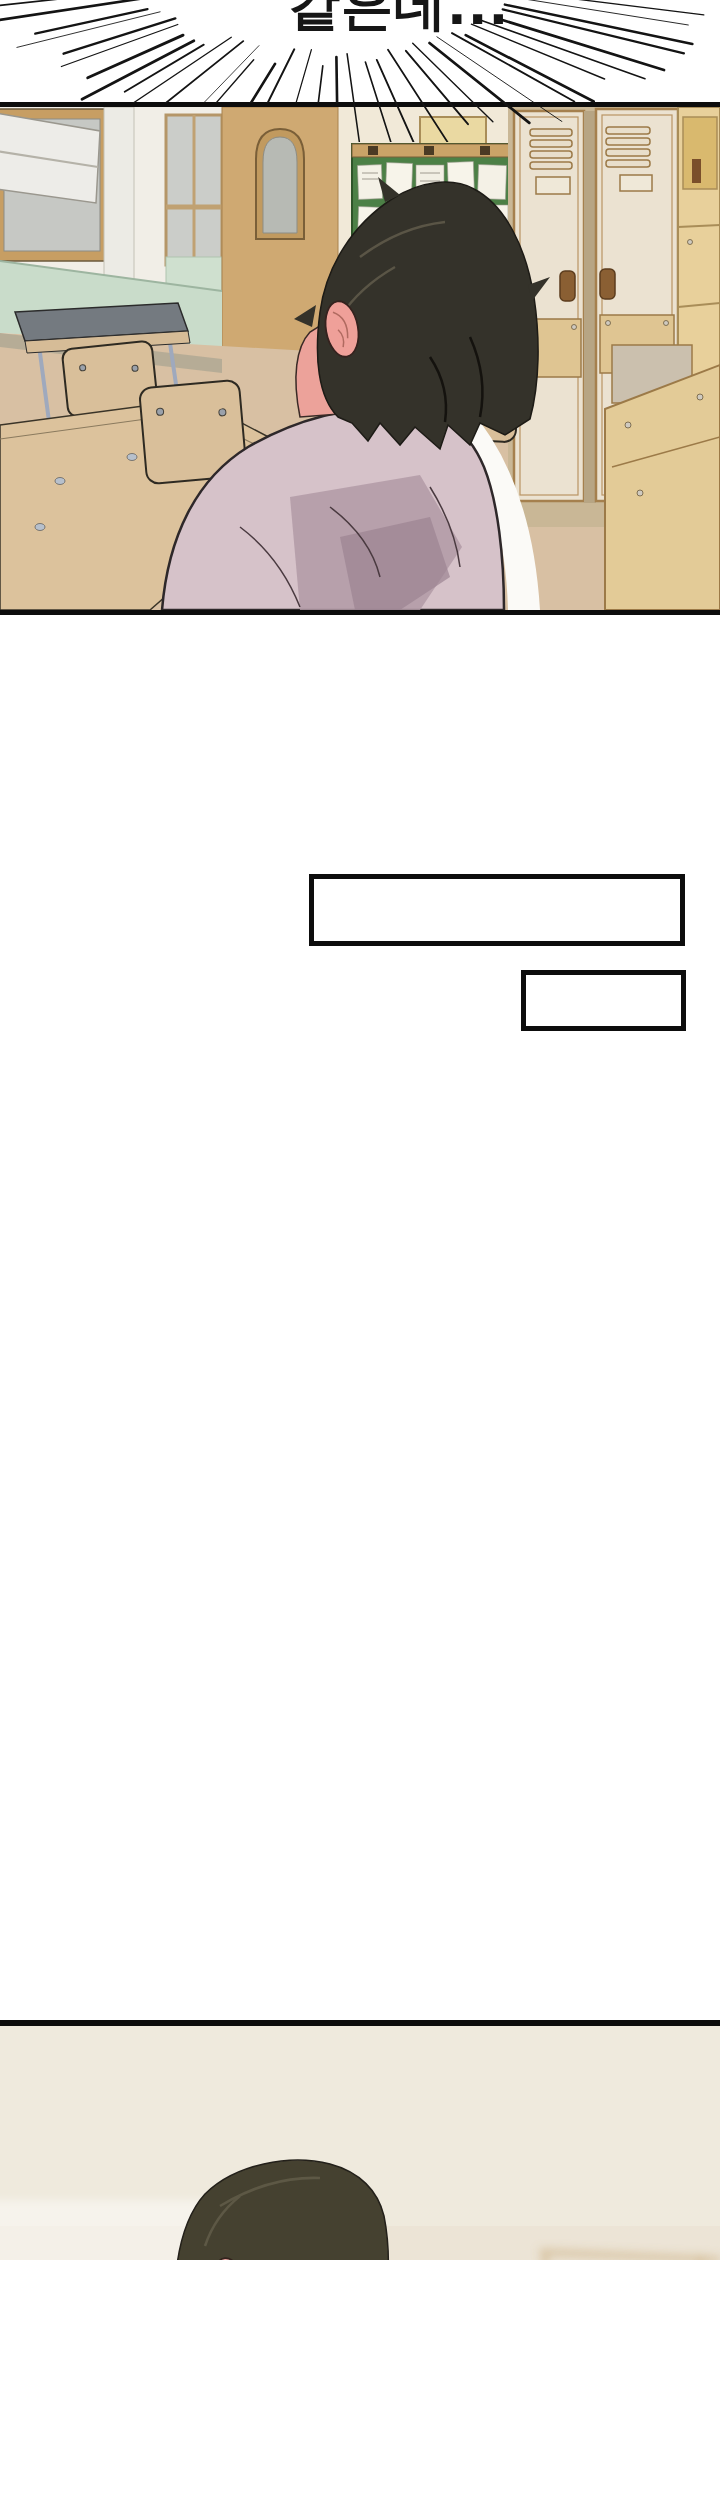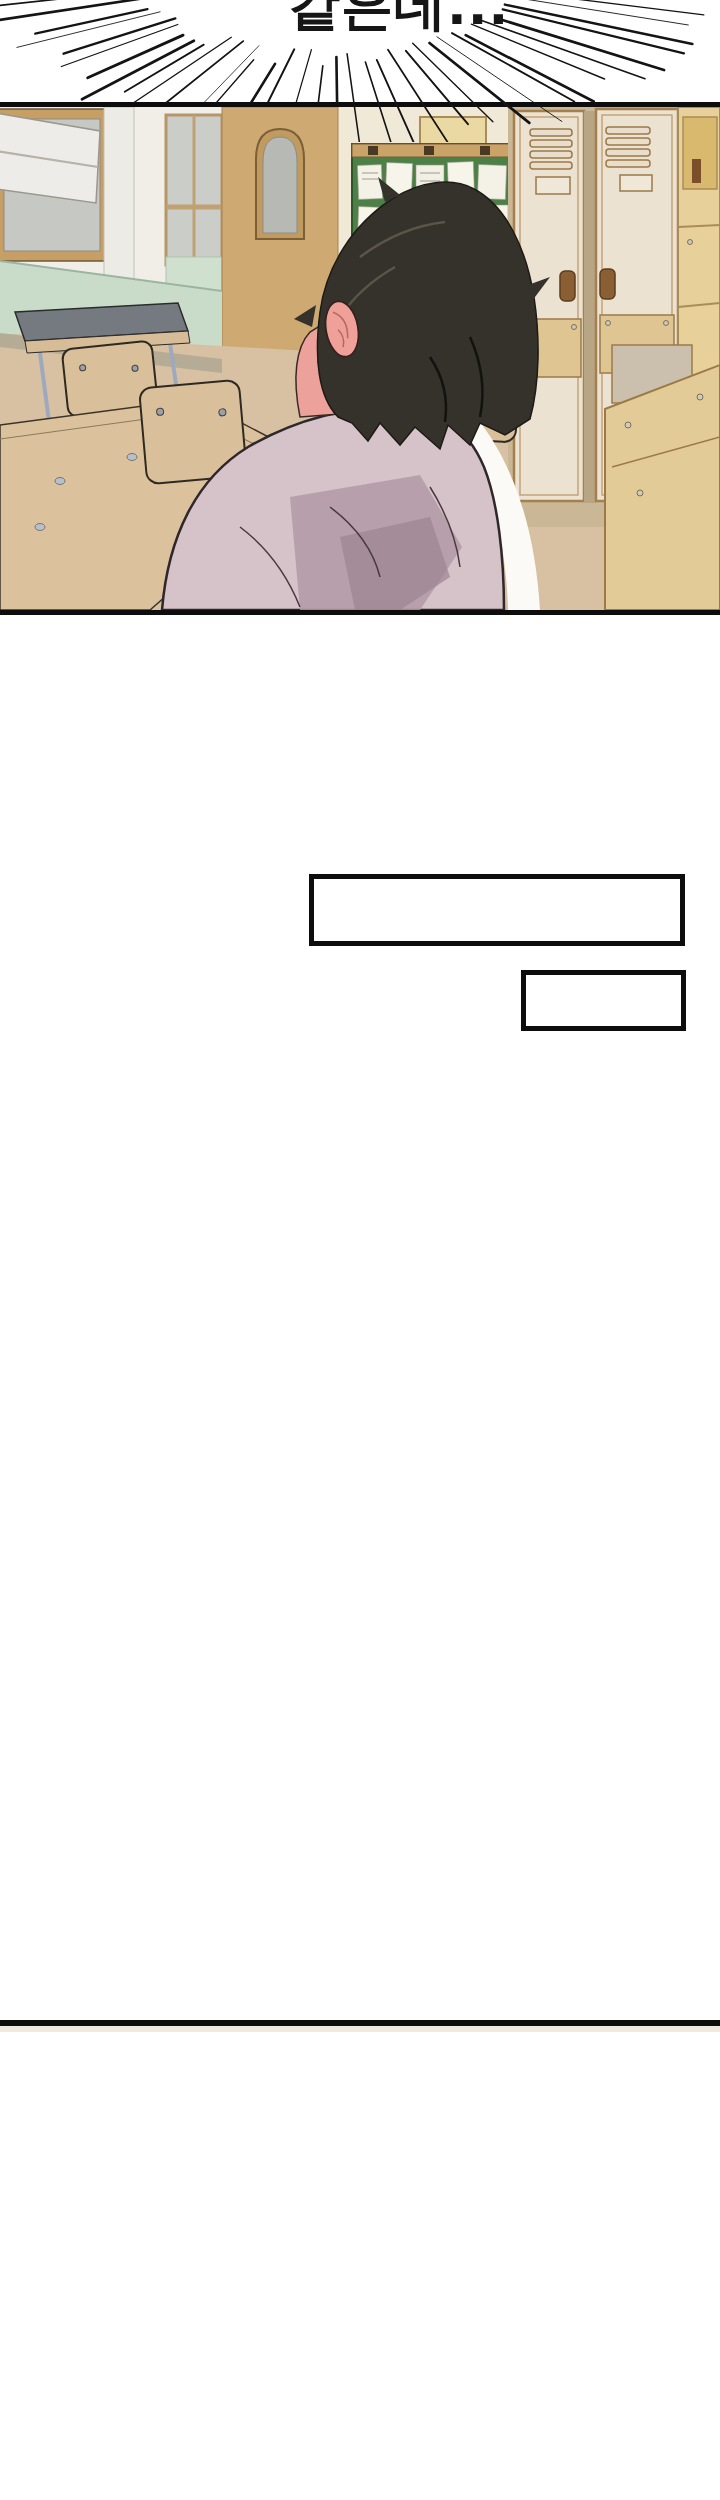--- a/index.html
+++ b/index.html
@@ -1,16 +1,16 @@
 <!DOCTYPE html>
 <html><head>
 <meta charset="utf-8">
 <style>
   html,body{margin:0;padding:0;background:#ffffff;}
-  .page{position:relative;width:720px;height:2032px;overflow:hidden;background:#ffffff;
+  .page{position:relative;width:720px;height:2260px;overflow:hidden;background:#ffffff;
         font-family:"DejaVu Sans","Liberation Sans",sans-serif;}
   
   .burst-wrap{position:absolute;left:0;top:0;width:720px;height:145px;z-index:4;pointer-events:none;
     clip-path:polygon(0 0,720px 0,720px 103px,568px 103px,556px 142px,356px 142px,348px 103px,0 103px);}
   .burst-text{position:absolute;left:288px;top:-28px;z-index:5;font-size:52px;font-weight:bold;
     color:#161616;letter-spacing:1px;white-space:nowrap;}
   
   .panel{position:absolute;left:0;width:720px;box-sizing:border-box;}
   .panel-1{top:102px;height:513px;border-top:5px solid #0d0d0d;border-bottom:5px solid #0d0d0d;z-index:1;}
   .panel-2{top:2020px;height:480px;border-top:6px solid #0d0d0d;background:#ece4d6;z-index:1;}

